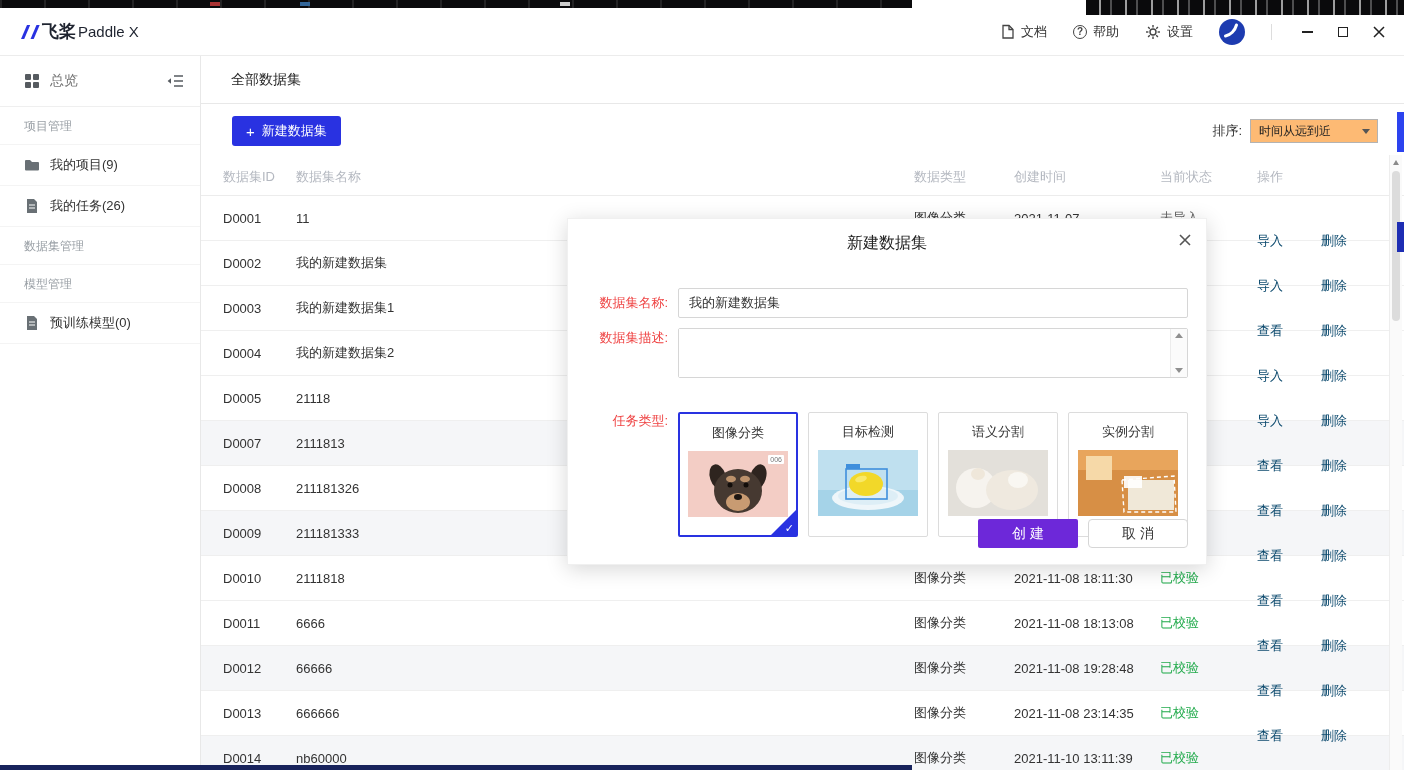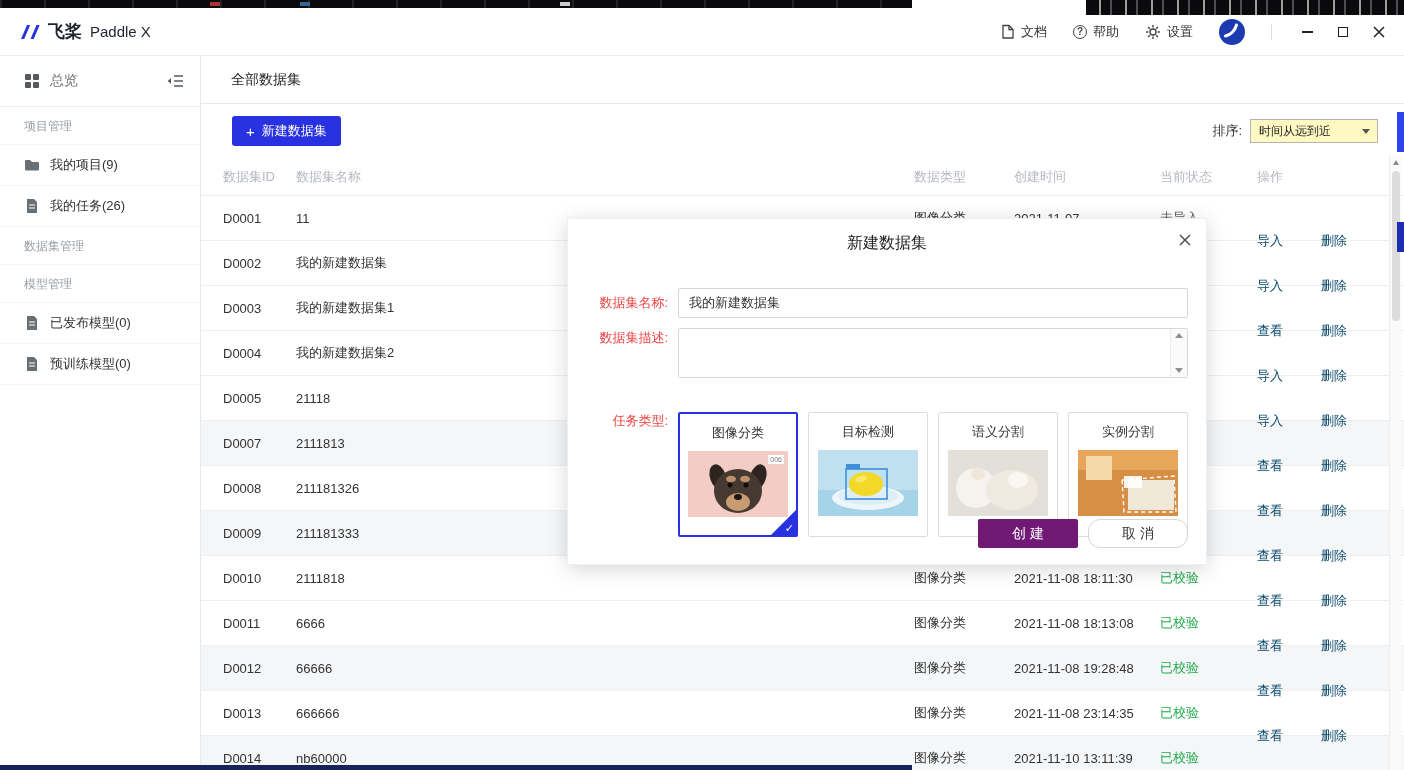--- a/index.html
+++ b/index.html
@@ -15,21 +15,21 @@
   .glitch-tr { position:absolute; left:1086px; top:0; width:318px; height:15px; background:#0a0a0c; z-index:50;
     background-image:repeating-linear-gradient(90deg, transparent 0 13px, rgba(255,255,255,.6) 13px 15px, transparent 15px 24px, rgba(255,255,255,.28) 24px 26px); }
   .glitch-right { position:absolute; right:0; width:7px; z-index:30; }
   .gr1 { top:112px; height:40px; background:#2c43ef; }
   .gr2 { top:222px; height:30px; background:#1d2db3; }
   .glitch-bottom { position:absolute; left:0; bottom:0; width:912px; height:5px; background:#18235c; z-index:30; }
 
   
   .titlebar { position:absolute; left:0; top:8px; width:100%; height:48px; background:#fff; border-bottom:1px solid #ececec;
     display:flex; align-items:center; justify-content:space-between; padding:0 12px 0 18px; }
-  .logo { display:flex; align-items:center; gap:6px; }
+  .logo { display:flex; align-items:center; }
   .logo-cn { font-size:17px; font-weight:bold; color:#1f2430; }
   .logo-en { font-size:15px; color:#1f2430; margin-left:2px; }
   .tb-right { display:flex; align-items:center; gap:26px; }
   .tb-item { display:flex; align-items:center; gap:6px; font-size:13px; color:#333; cursor:pointer; }
   .help-circle { width:14px; height:14px; border:1.3px solid #444; border-radius:50%; font-size:10px; color:#444;
     display:flex; align-items:center; justify-content:center; font-weight:bold; }
   .avatar { width:26px; height:26px; cursor:pointer; }
   .vsep { width:1px; height:16px; background:#ddd; }
   .winbtns { display:flex; align-items:center; gap:22px; padding:0 6px 0 2px; }
   .winbtn { cursor:pointer; display:flex; align-items:center; justify-content:center; width:14px; height:14px; }
@@ -49,21 +49,21 @@
 
   
   .main { position:absolute; left:201px; top:56px; right:0; bottom:0; background:#fff; }
   .tabbar { height:48px; border-bottom:1px solid #e8e8e8; display:flex; align-items:center; padding-left:30px; }
   .tab { font-size:14px; color:#262626; cursor:pointer; }
   .toolbar { height:54px; position:relative; }
   .btn-new { position:absolute; left:31px; top:12px; height:30px; padding:0 14px; background:#2932e1; color:#fff;
     border:none; border-radius:3px; font-size:13px; display:flex; align-items:center; gap:7px; cursor:pointer; font-family:inherit; }
   .plus { font-size:15px; line-height:1; }
   .sort { position:absolute; right:26px; top:15px; display:flex; align-items:center; gap:8px; font-size:13px; color:#333; }
-  .sort-select { width:128px; height:24px; border:1px solid #b3b3b3; background:#fef9c3; display:flex; align-items:center;
+  .sort-select { width:128px; height:24px; border:1px solid #b3b3b3; background:#fdba74; display:flex; align-items:center;
     justify-content:space-between; padding:0 7px 0 8px; font-size:12px; color:#222; cursor:pointer; }
   .caret { width:0; height:0; border-left:4px solid transparent; border-right:4px solid transparent; border-top:5px solid #555; }
 
   
   .thead { display:flex; align-items:center; height:38px; padding-left:22px; font-size:13px; color:#b4b8c0; border-bottom:1px solid #ececec; }
   .trow { display:flex; align-items:center; height:45px; padding-left:22px; font-size:13px; color:#333; border-bottom:1px solid #efefef; background:#fff; }
   .trow.shaded { background:#f5f6f8; }
   .c-id { width:73px; } .c-name { width:618px; } .c-type { width:100px; } .c-created { width:146px; } .c-status { width:97px; }
   .c-actions { display:flex; gap:38px; }
   .link { color:#0c4a6e; cursor:pointer; text-decoration:none;margin-top:46px; }
@@ -93,22 +93,22 @@
   .fs-down { position:absolute; bottom:4px; left:4px; width:0; height:0; border-left:4px solid transparent; border-right:4px solid transparent; border-top:5px solid #8f8f8f; }
   .cards { display:flex; gap:10px; }
   .card { width:120px; height:125px; border:1px solid #dcdcdc; border-radius:2px; background:#fff; position:relative; cursor:pointer; }
   .card.selected { border:2px solid #2932e1; }
   .card-title { text-align:center; margin-top:10px; font-size:13px; color:#333; }
   .card-scene { width:100px; height:66px; margin:9px auto 0; position:relative; overflow:hidden; }
   .scene-badge { position:absolute; top:4px; right:4px; background:#fff; color:#777; font-size:7px; padding:0 2px; line-height:9px; border-radius:1px; }
   .corner { position:absolute; right:-1px; bottom:-1px; width:0; height:0; border-left:27px solid transparent; border-bottom:27px solid #2932e1; }
   .corner-check { position:absolute; right:2px; bottom:0; color:#fff; font-size:11px; font-weight:bold; }
   .m-actions { position:absolute; left:410px; top:300px; display:flex; gap:10px; }
-  .btn-create { width:100px; height:29px; background:#701a75; color:#fff; border:none; border-radius:2px; font-size:14px; cursor:pointer; font-family:inherit; }
-  .btn-cancel { width:100px; height:29px; background:#fff; color:#333; border:1px solid #d6d6d6; border-radius:12px; font-size:14px; cursor:pointer; font-family:inherit; }
+  .btn-create { width:100px; height:29px; background:#6d28d9; color:#fff; border:none; border-radius:2px; font-size:14px; cursor:pointer; font-family:inherit; }
+  .btn-cancel { width:100px; height:29px; background:#fff; color:#333; border:1px solid #d6d6d6; border-radius:4px; font-size:14px; cursor:pointer; font-family:inherit; }
 </style>
 </head>
 <body>
 
 <div class="stage">
 
   <div class="glitch-top">
     <span class="speck s1"></span>
     <span class="speck s2"></span>
     <span class="speck s3"></span>
@@ -206,27 +206,20 @@
       <svg width="16" height="16" viewBox="0 0 16 16">
         <path d="M3 1h7l3 3v11H3z" fill="#697075"></path>
         <path d="M5 7h6M5 10h6" stroke="#fff" stroke-width="1"></path>
       </svg>
       <span>我的任务(26)</span>
     </div>
 
     <div class="sb-section-title">数据集管理</div>
 
     <div class="sb-section-title">模型管理</div>
-    <div class="sb-item">
-      <svg width="16" height="16" viewBox="0 0 16 16">
-        <path d="M3 1h7l3 3v11H3z" fill="#697075"></path>
-        <path d="M5 7h6M5 10h6" stroke="#fff" stroke-width="1"></path>
-      </svg>
-      <span>已发布模型(0)</span>
-    </div>
     <div class="sb-item">
       <svg width="16" height="16" viewBox="0 0 16 16">
         <path d="M3 1h7l3 3v11H3z" fill="#697075"></path>
         <path d="M5 7h6M5 10h6" stroke="#fff" stroke-width="1"></path>
       </svg>
       <span>预训练模型(0)</span>
     </div>
   </aside>
 
   <main class="main">

